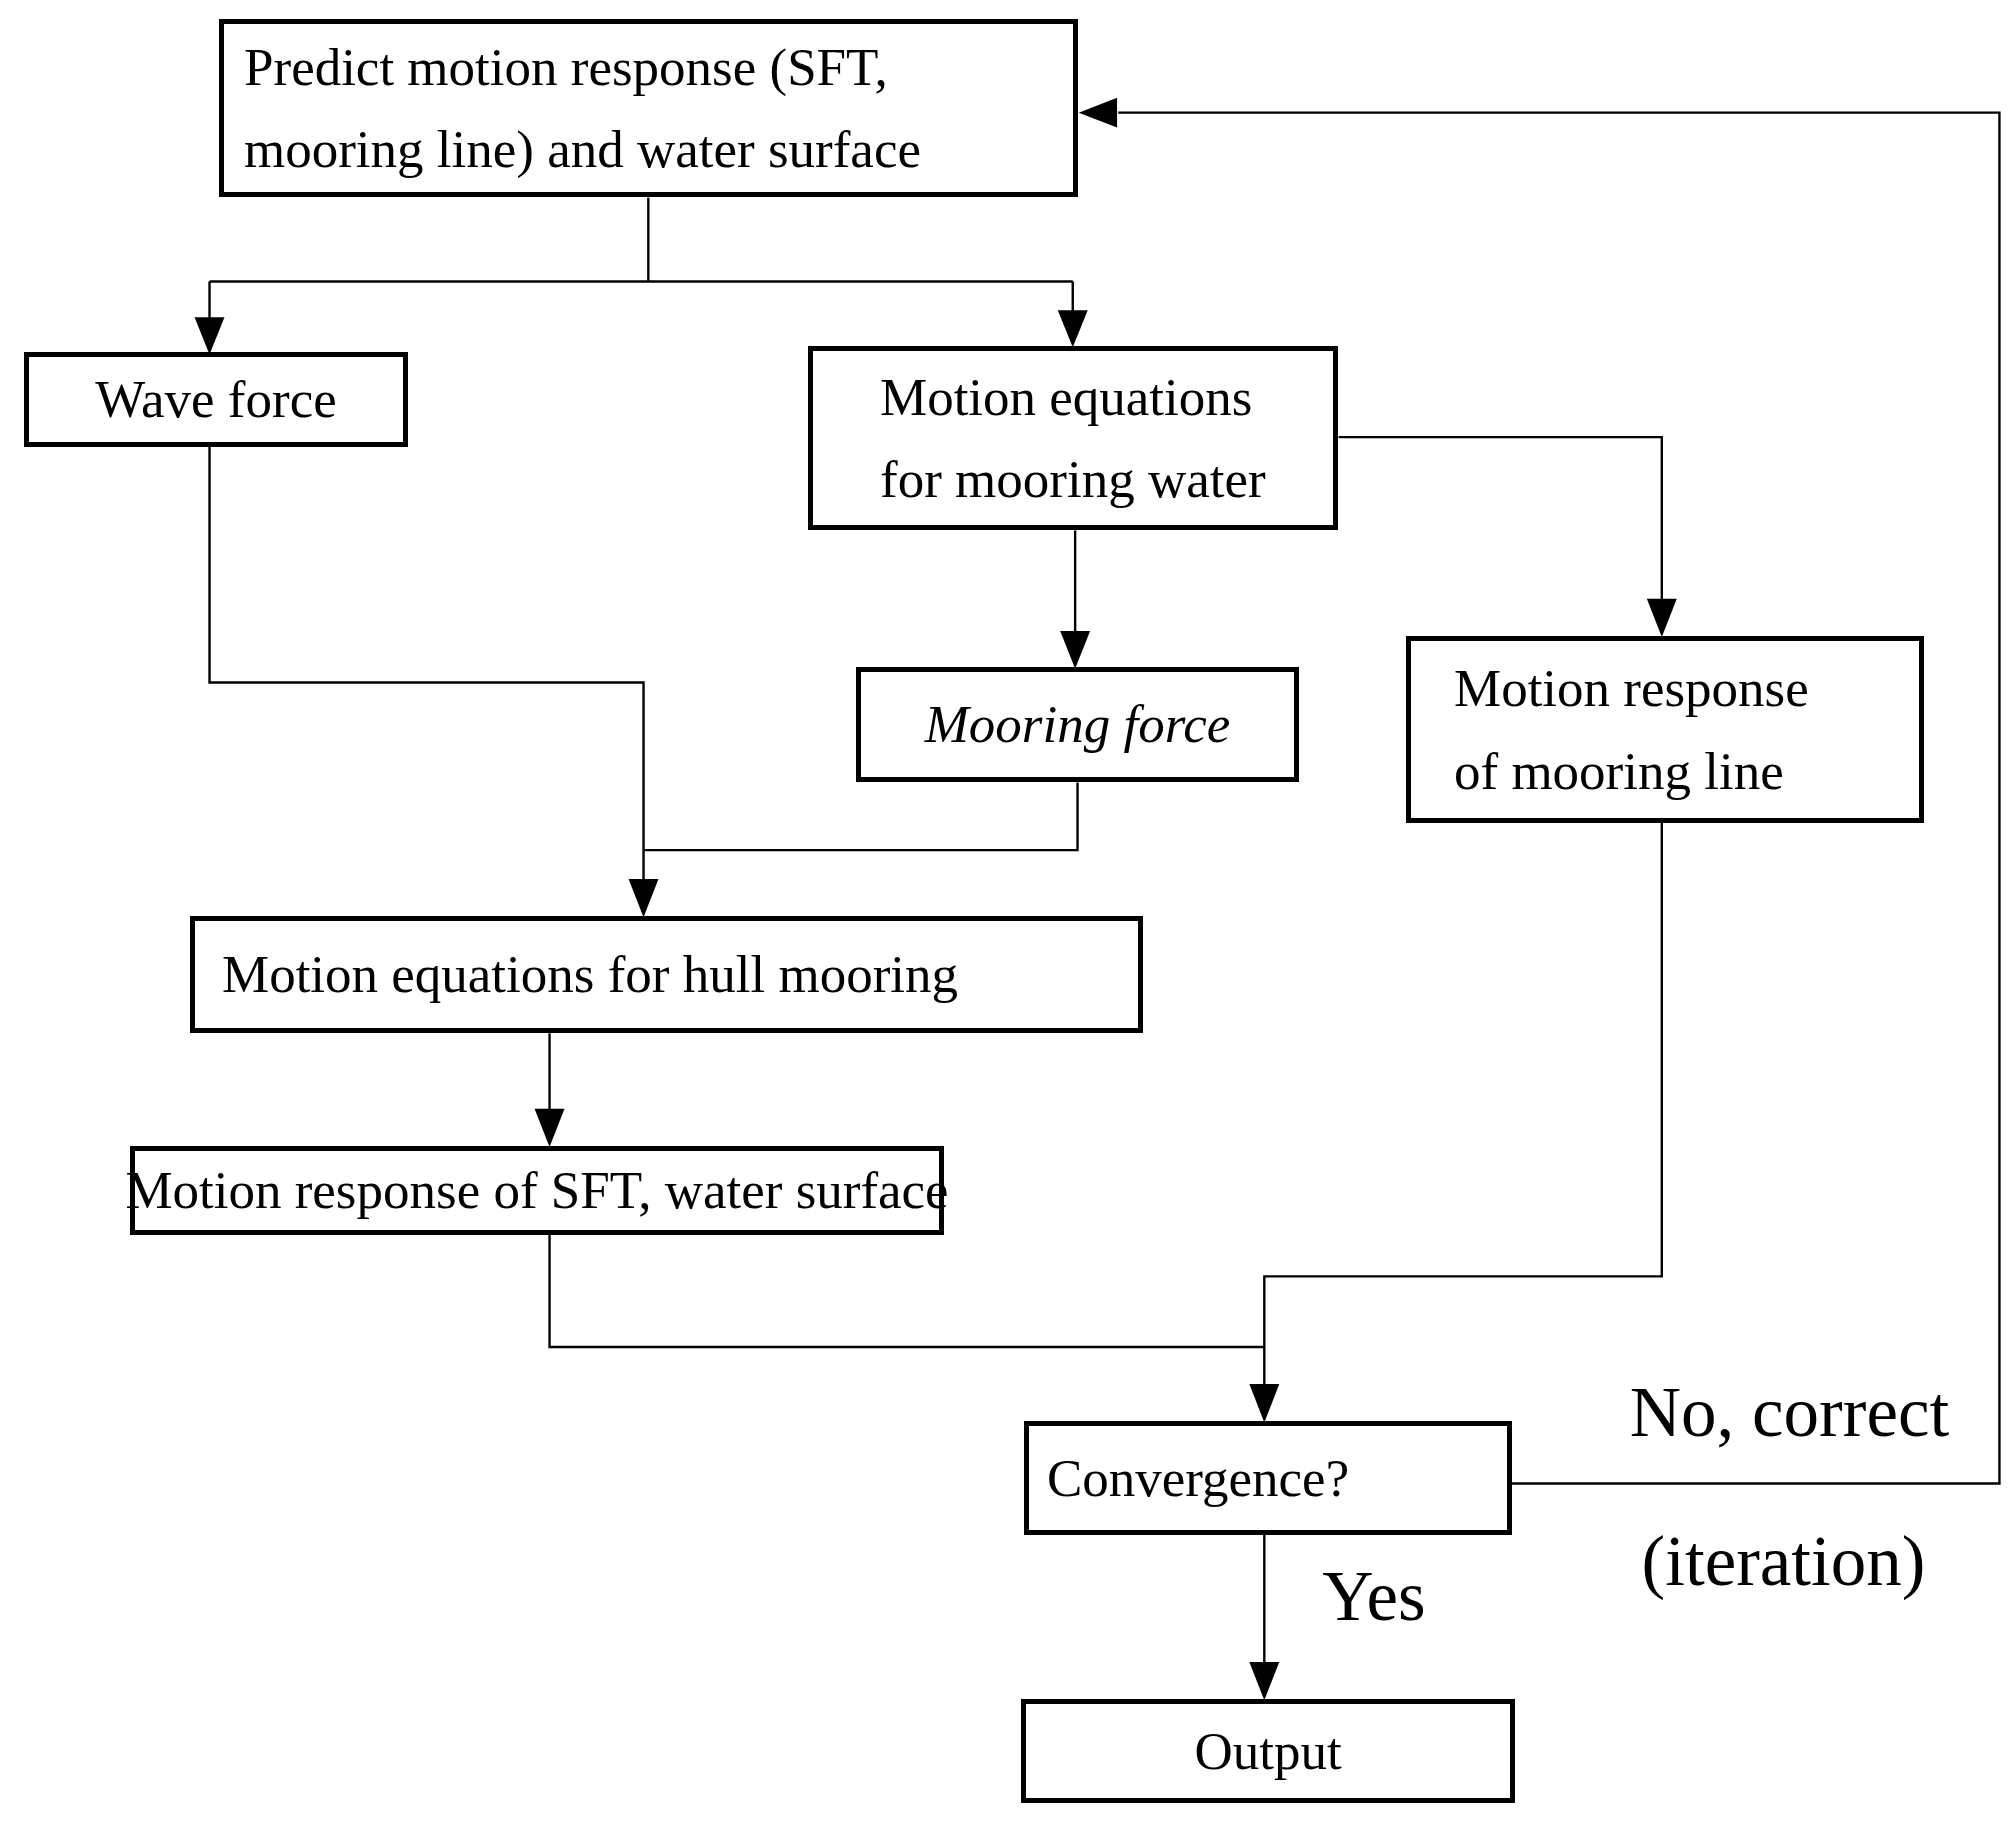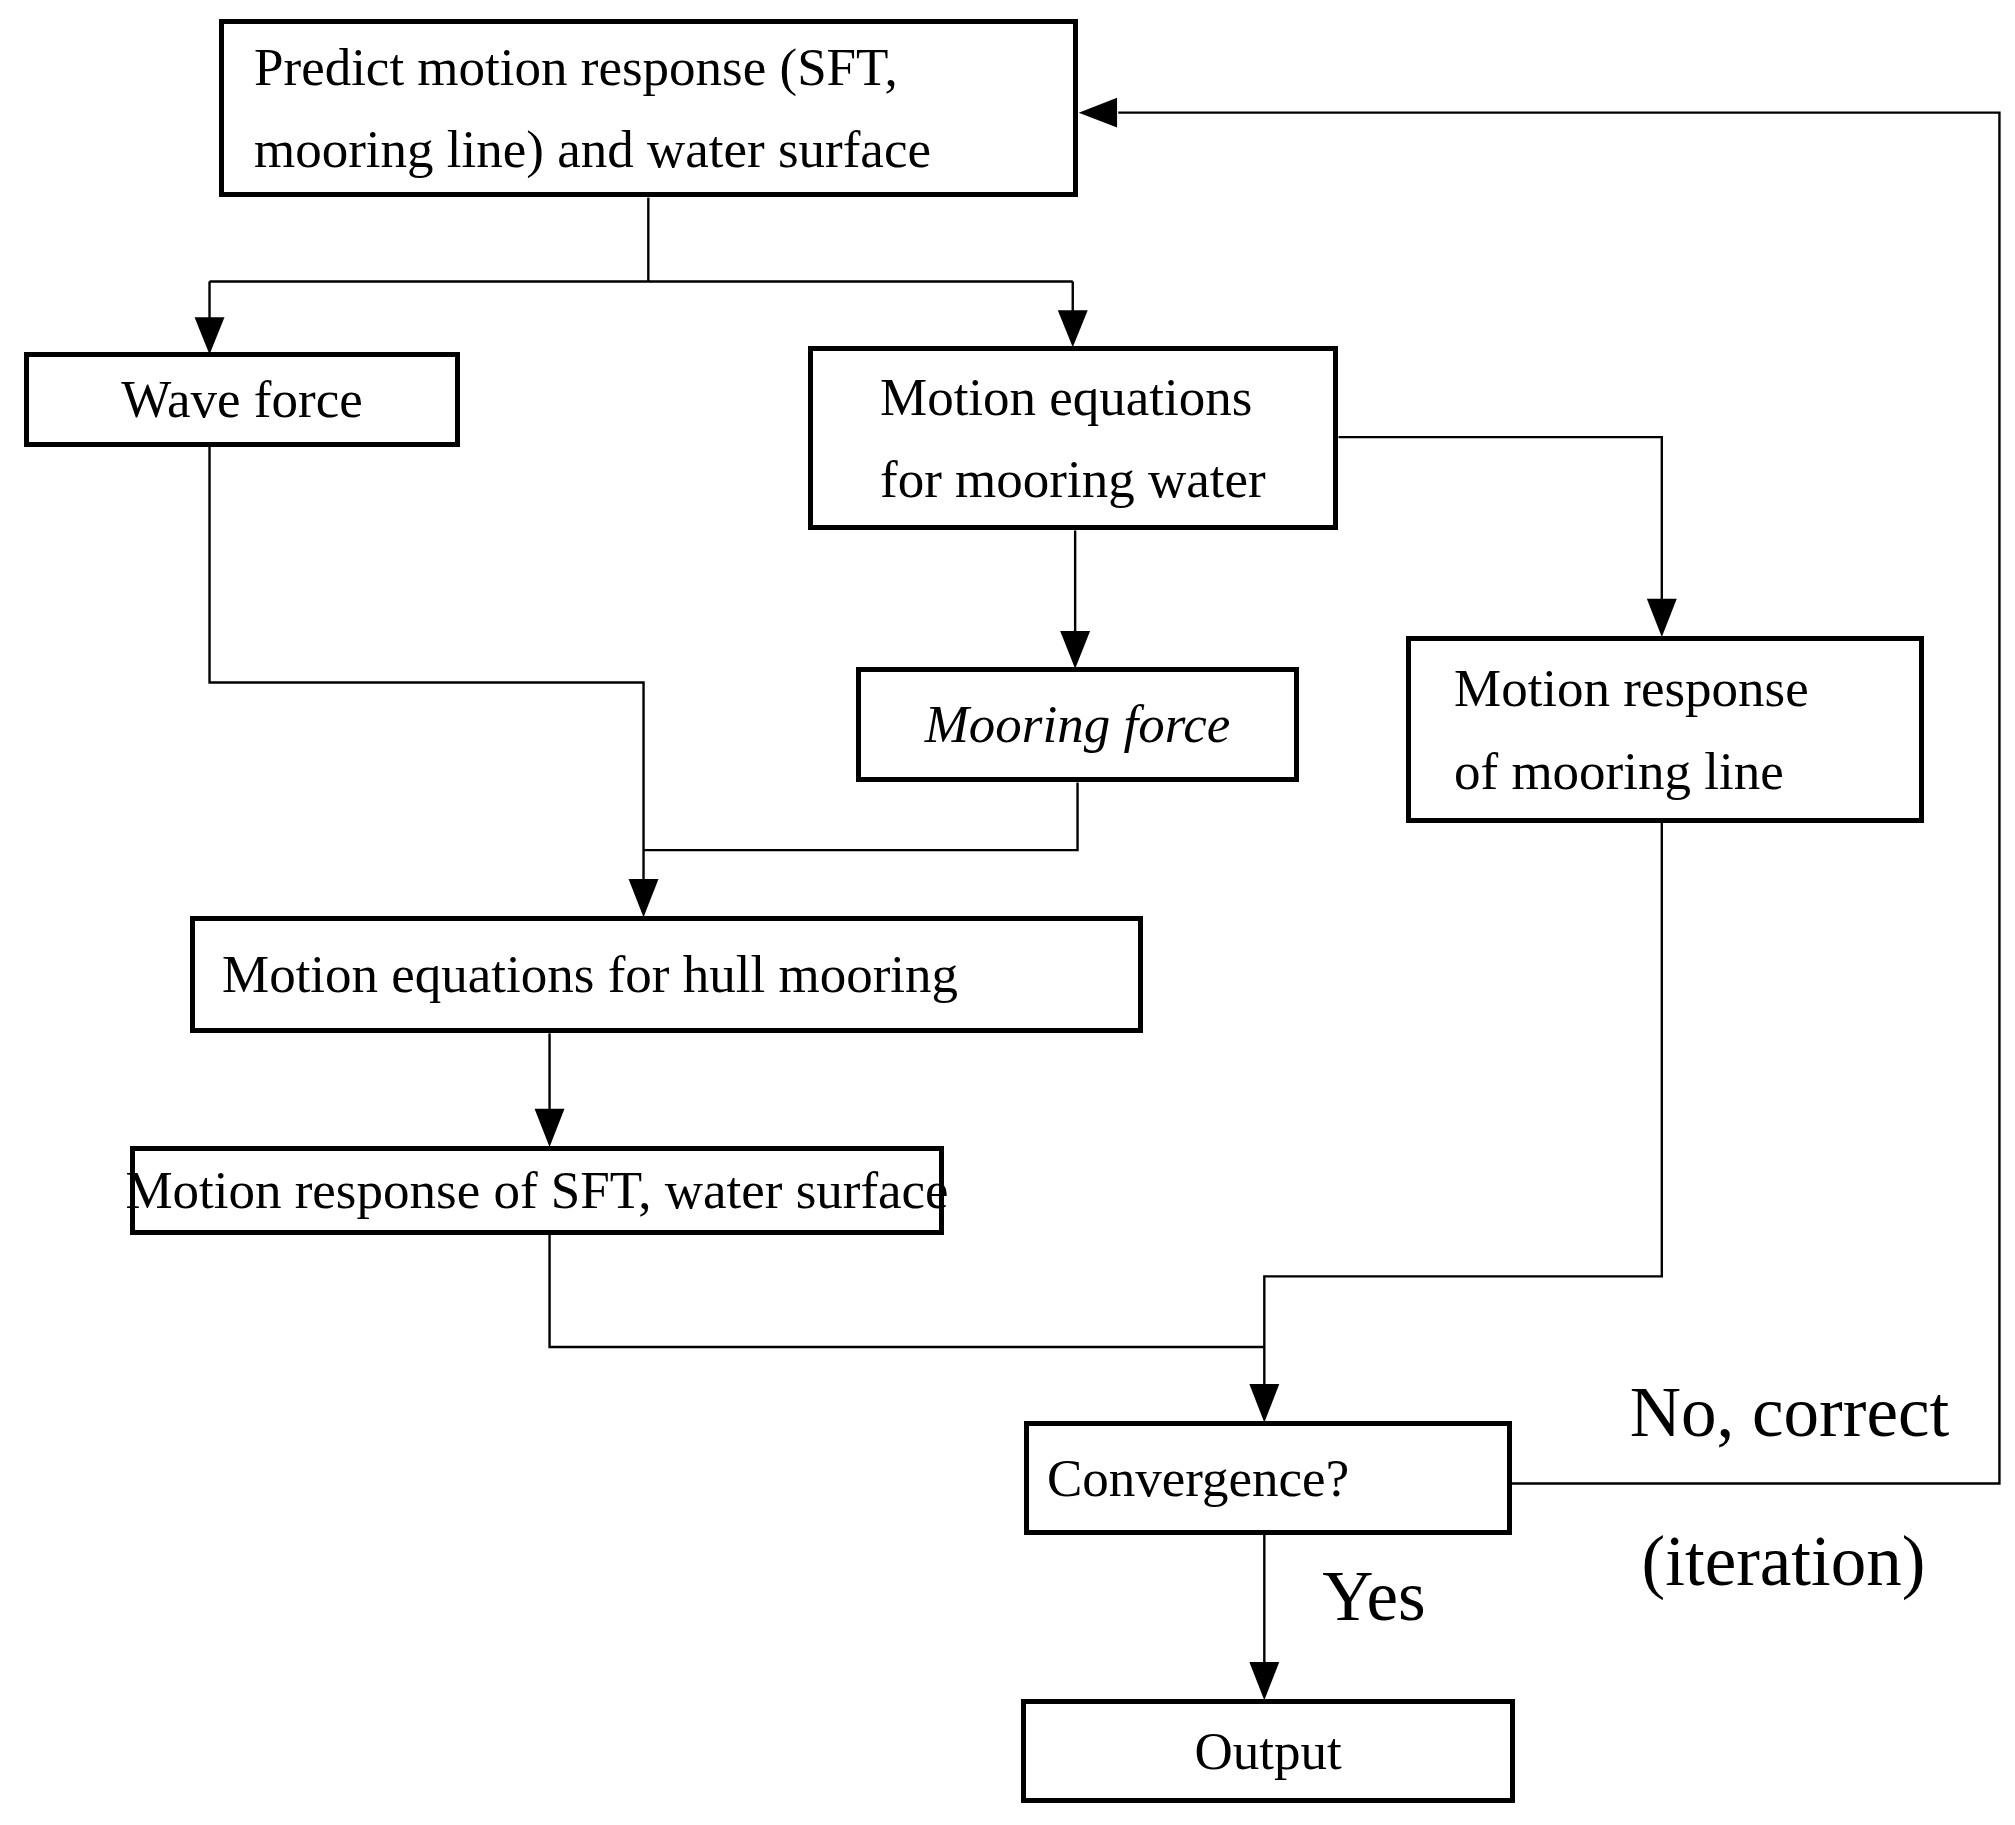--- a/index.html
+++ b/index.html
@@ -51,22 +51,22 @@
   .box.left   { align-items: flex-start; text-align: left; }
   .edge-label {
     position: absolute;
     font-size: 71px;
     line-height: 1.2;
     text-align: center;
     white-space: nowrap;
     z-index: 1;
   }
   
-  #node-predict        { left: 219px;  top: 19px;   width: 859px; height: 178px; padding-left: 30px; }
-  #node-wave-force     { left: 24px;   top: 352px;  width: 436px;  height: 95px; }
+  #node-predict        { left: 219px;  top: 19px;   width: 859px; height: 178px; padding-left: 20px; }
+  #node-wave-force     { left: 24px;   top: 352px;  width: 384px;  height: 95px; }
   #node-moor-eq        { left: 808px; top: 346px;  width: 530px;  height: 184px; padding-left: 67px; }
   #node-moor-force     { left: 856px; top: 667px; width: 443px;  height: 115px; font-style: italic; }
   #node-moor-resp      { left: 1406px; top: 636px; width: 518px;  height: 187px; padding-left: 43px; }
   #node-hull-eq        { left: 190px;  top: 916px; width: 953px; height: 117px; padding-left: 27px; }
   #node-sft-resp       { left: 130px;  top: 1146px; width: 814px; height: 89px; }
   #node-convergence    { left: 1024px; top: 1421px; width: 488px;  height: 114px; padding-left: 18px; }
   #node-output         { left: 1021px; top: 1699px; width: 494px;  height: 104px; }
   #label-no-correct    { left: 1610px; top: 1370px; width: 359px; }
   #label-iteration     { left: 1616px; top: 1519px; width: 335px; }
   #label-yes           { left: 1299px; top: 1554px; width: 150px; }

